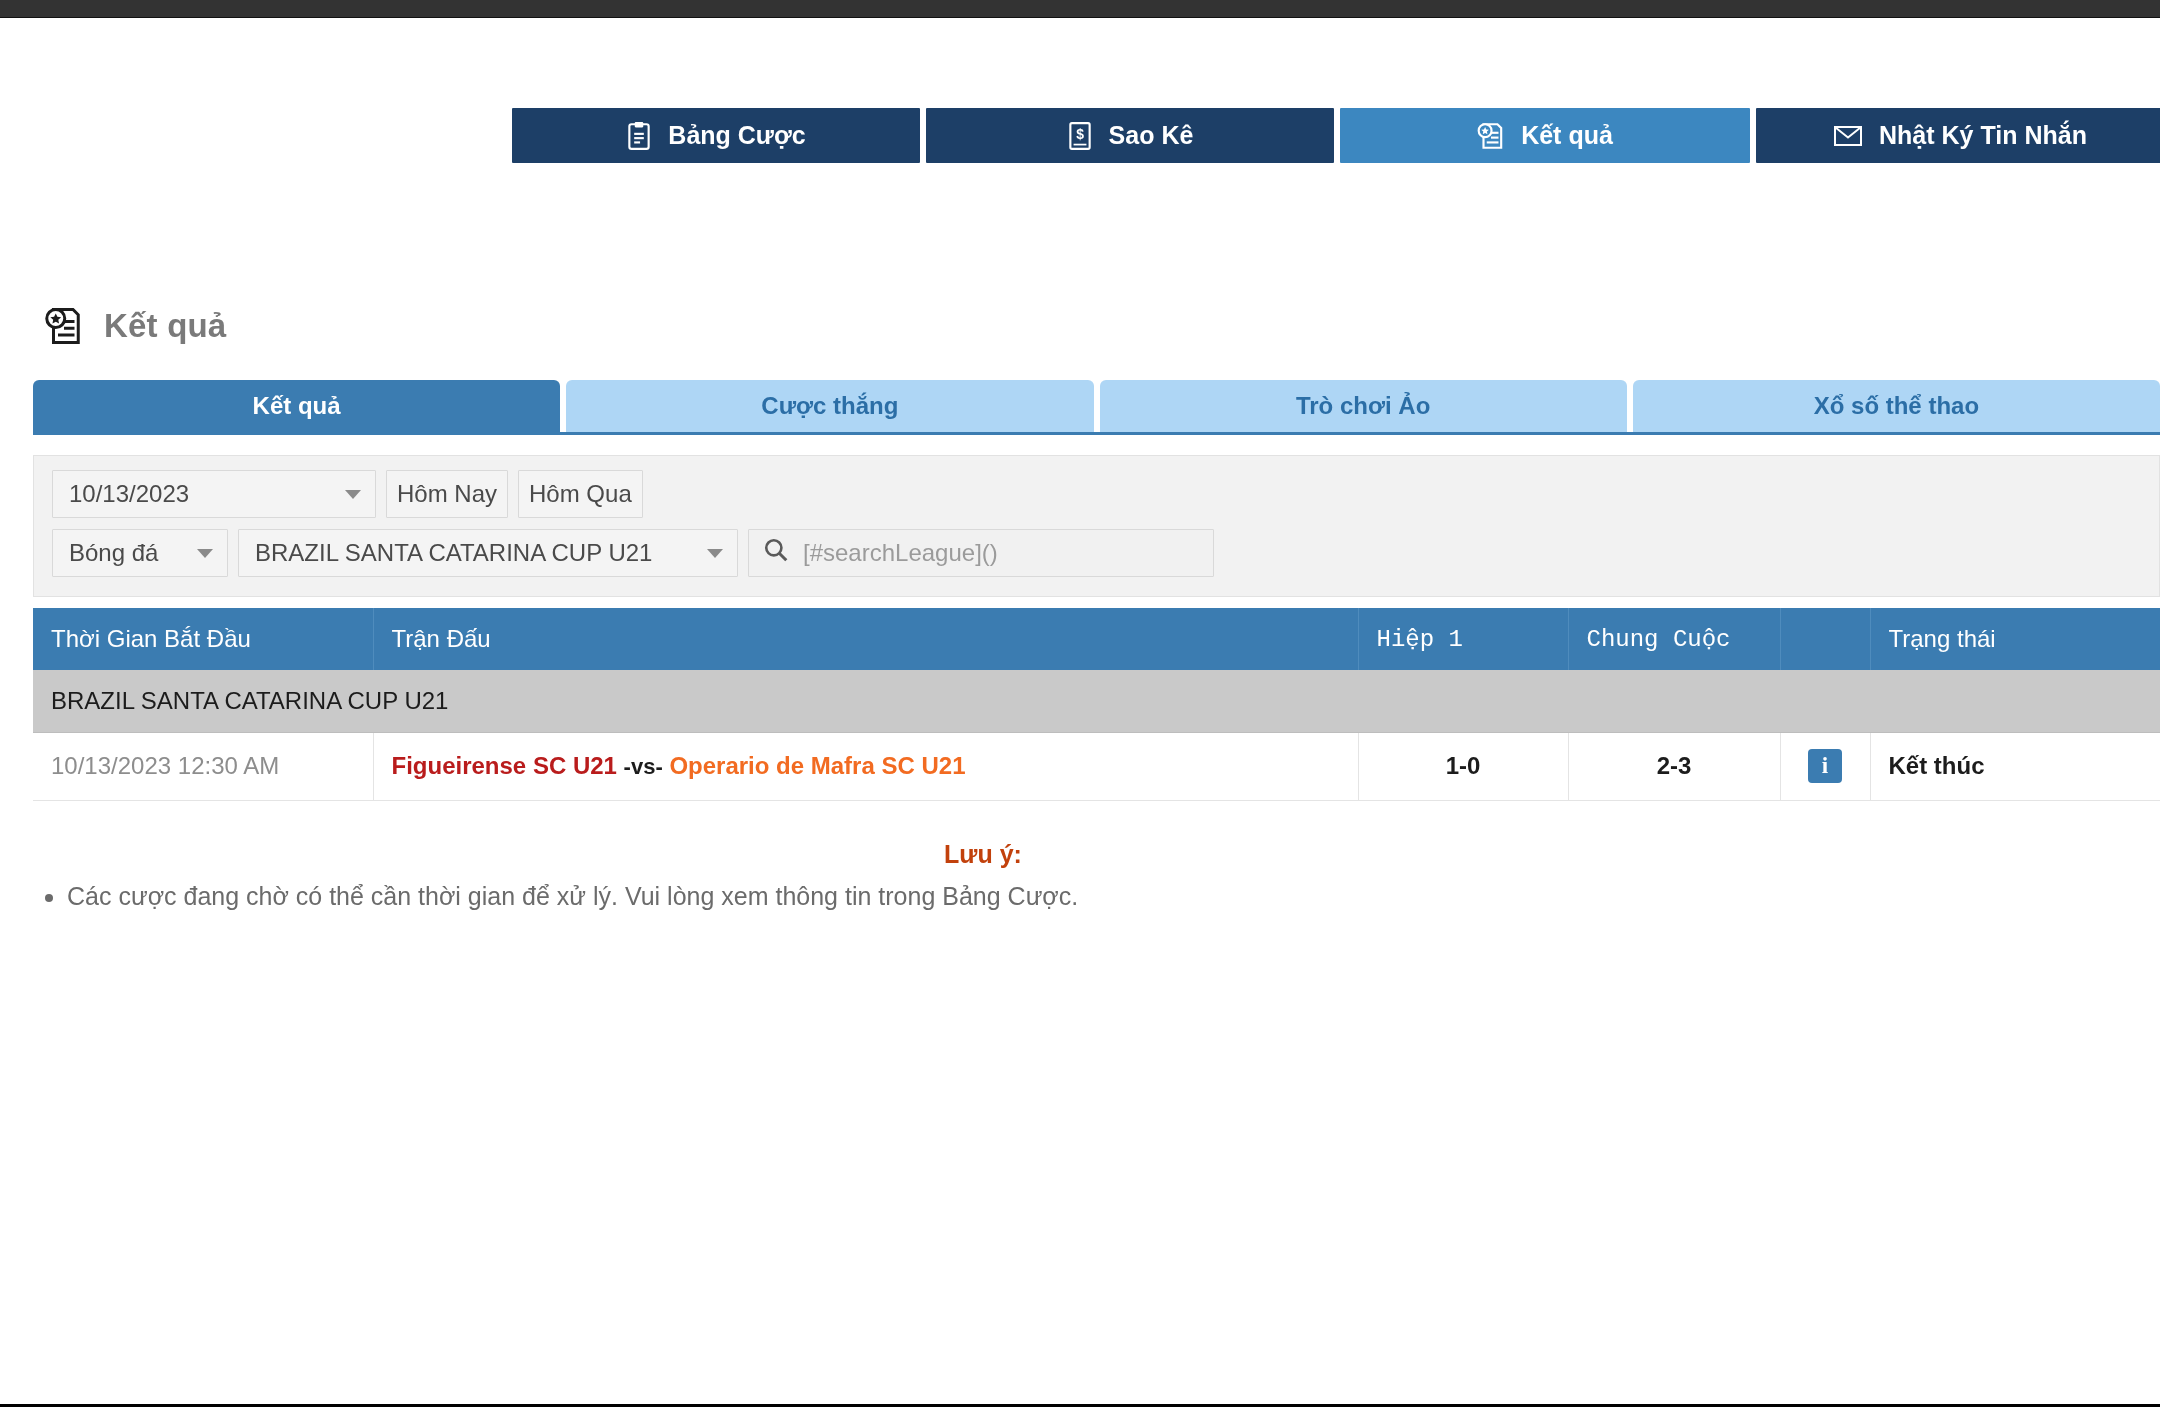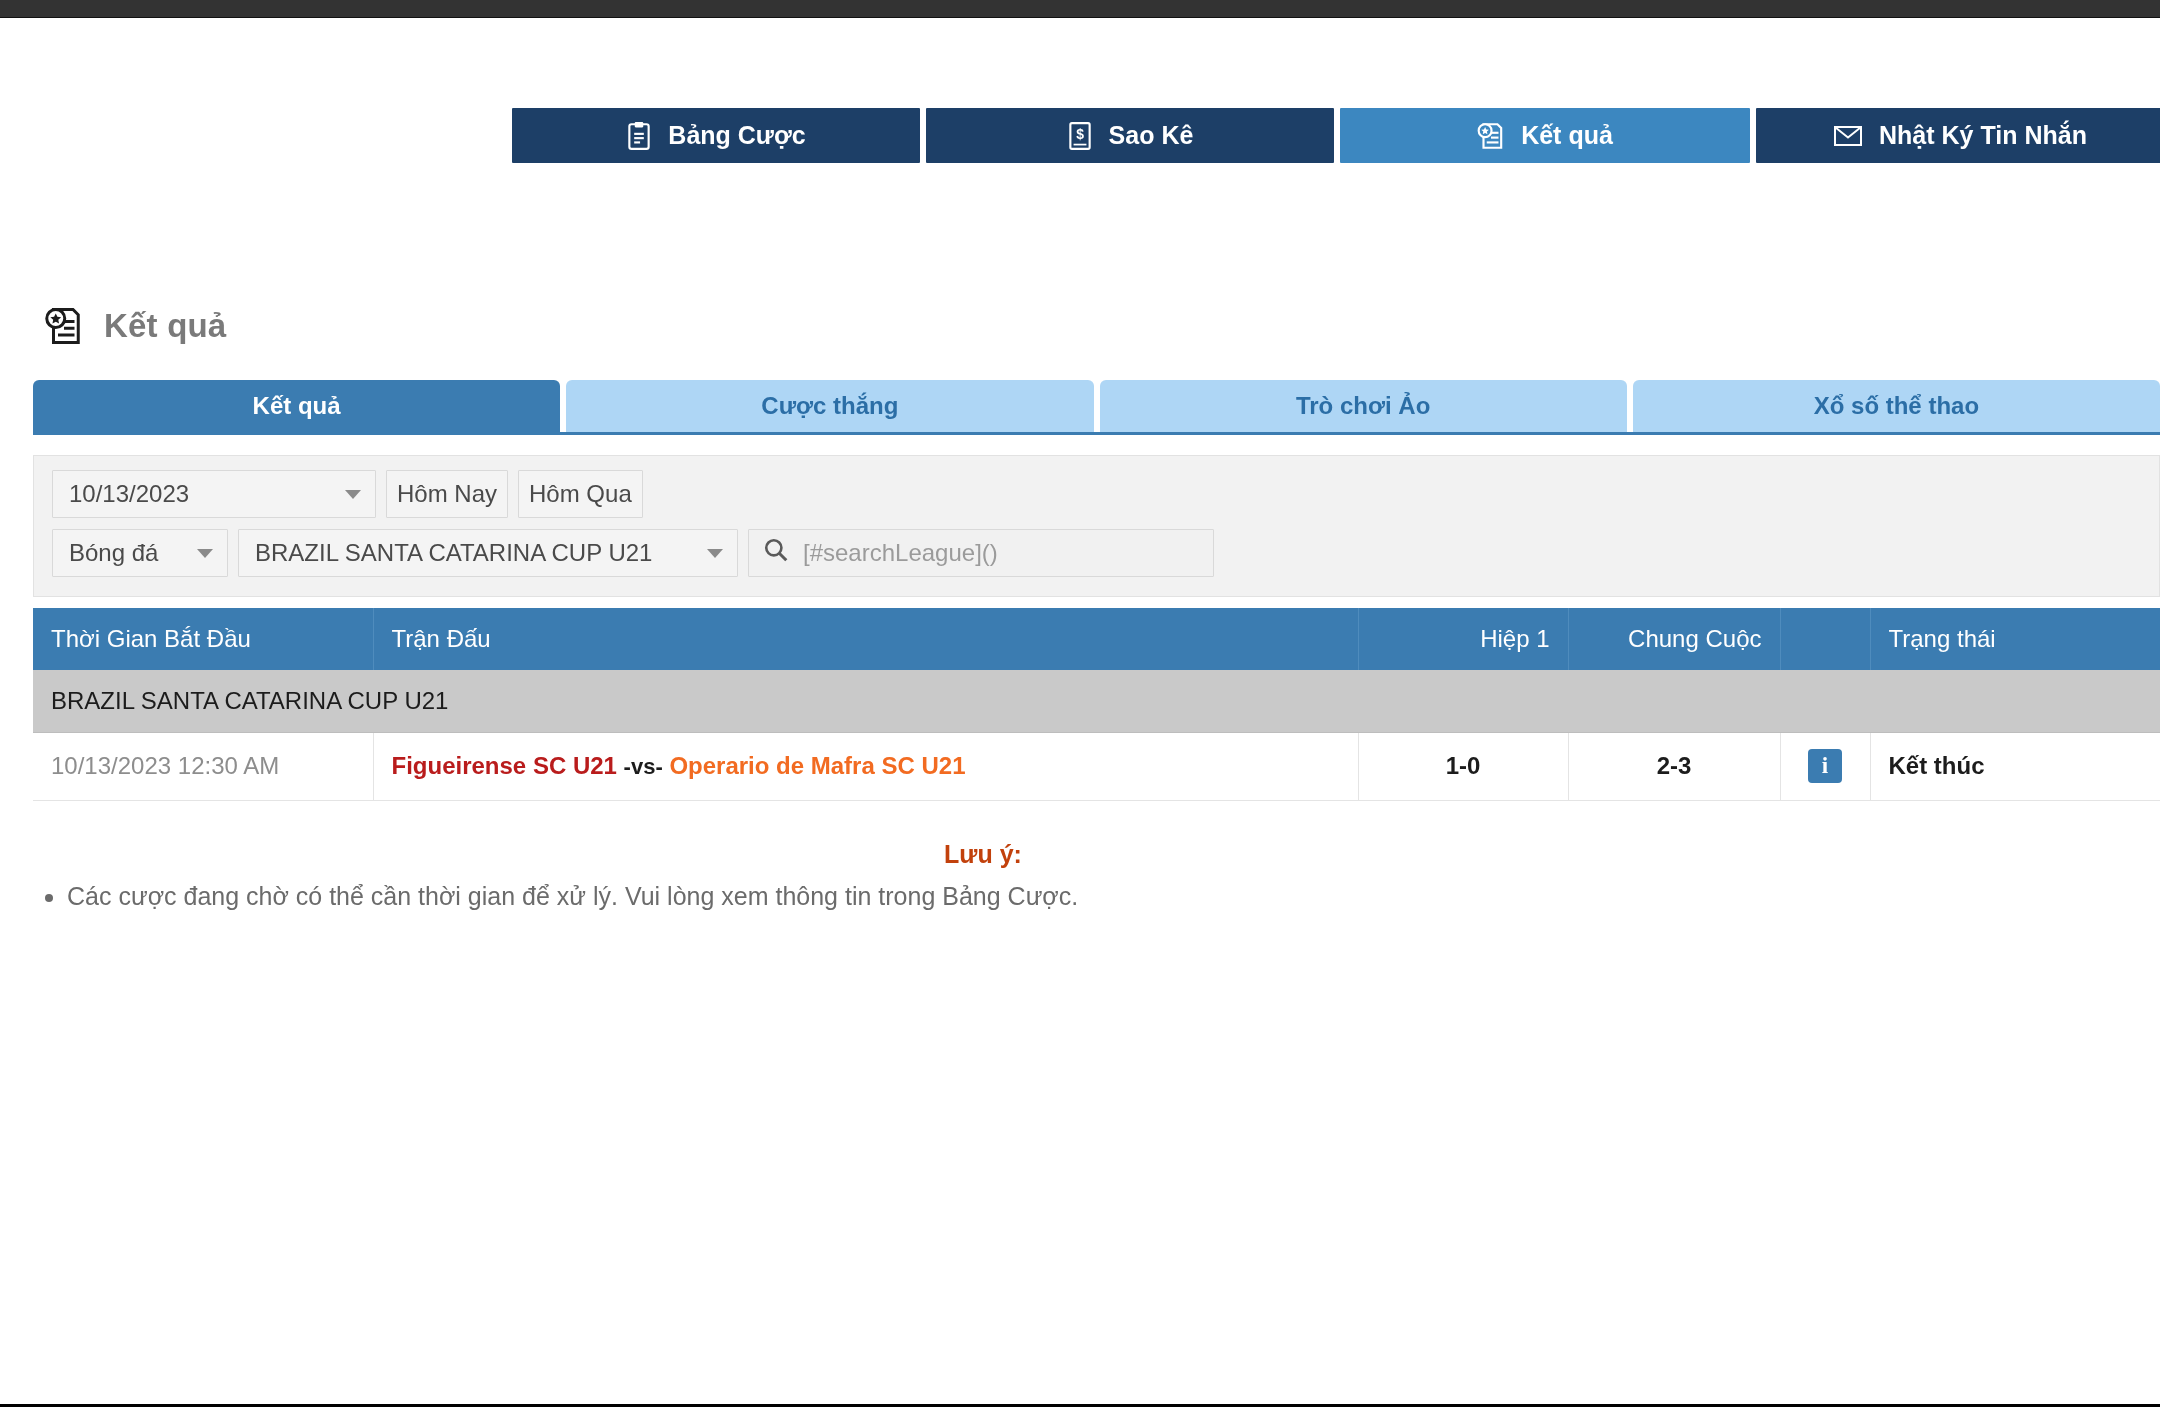--- a/index.html
+++ b/index.html
@@ -179,21 +179,21 @@
   #results-table th {
     background: #3b7cb1;
     color: #ffffff;
     font-size: 24px;
     font-weight: normal;
     text-align: left;
     height: 62px;
     padding: 0 18px;
     border-right: 1px solid #4f8cbd;
   }
-  #results-table th.c { text-align: right; }
+  #results-table th.c { text-align: left; font-family: Liberation Mono, monospace; }
   #results-table th:last-child { border-right: none; }
 
   .col-time { width: 340px; }
   .col-match { width: auto; }
   .col-h1 { width: 210px; }
   .col-ft { width: 212px; }
   .col-info { width: 90px; }
   .col-status { width: 290px; }
 
   .league-row td {

